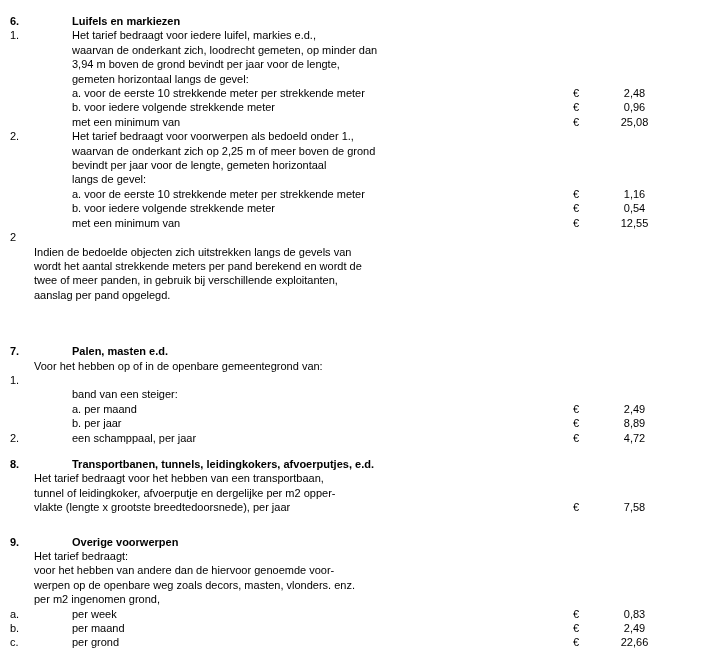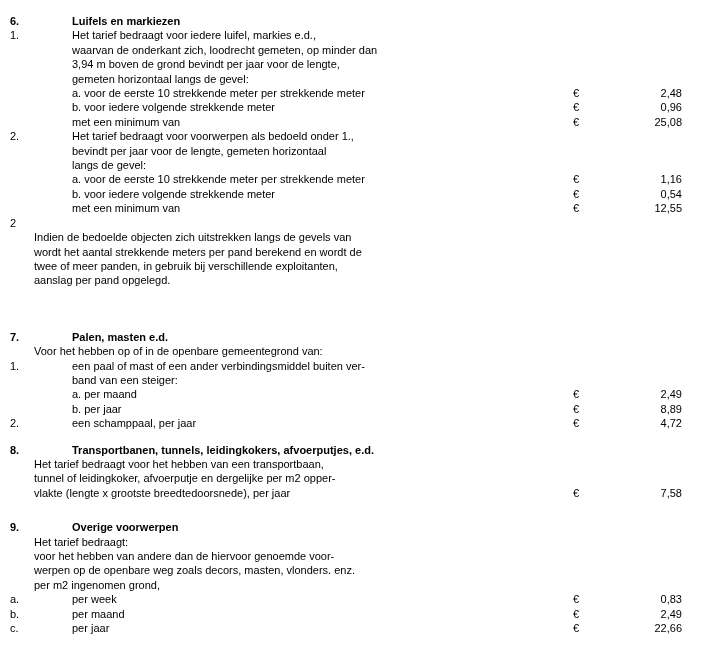--- a/index.html
+++ b/index.html
@@ -24,21 +24,21 @@
   .section:nth-of-type(3) { margin-top: 12px; }  
   .section:nth-of-type(4) { margin-top: 20px; }  
   .row {
     display: flex;
     line-height: 14.4px;
     white-space: nowrap;
   }
   .row .gutter { flex: 0 0 38px; }
   .row .text   { flex: 1 1 auto; overflow: hidden; padding-left: 24px; }
   .row .euro   { flex: 0 0 14px; text-align: left; }
-  .row .amount { flex: 0 0 95px; text-align: right; }
+  .row .amount { flex: 0 0 95px; text-align: center; }
   .row.header .gutter,
   .row.header .text { font-weight: bold; }
 </style>
 </head>
 <body>
 
 <div class="page">
     <section class="section">
       <div class="row header">
         <span class="gutter">6.</span>
@@ -89,20 +89,26 @@
         <span class="amount">25,08</span>
       </div>
       <div class="row">
         <span class="gutter">2.</span>
         <span class="text">Het tarief bedraagt voor voorwerpen als bedoeld onder 1.,</span>
         <span class="euro"></span>
         <span class="amount"></span>
       </div>
       <div class="row">
         <span class="gutter"></span>
+        <span class="text">waarvan de onderkant zich op 2,25 m of meer boven de grond</span>
+        <span class="euro"></span>
+        <span class="amount"></span>
+      </div>
+      <div class="row">
+        <span class="gutter"></span>
         <span class="text">bevindt per jaar voor de lengte, gemeten horizontaal</span>
         <span class="euro"></span>
         <span class="amount"></span>
       </div>
       <div class="row">
         <span class="gutter"></span>
         <span class="text">langs de gevel:</span>
         <span class="euro"></span>
         <span class="amount"></span>
       </div>
@@ -158,21 +164,20 @@
         <span class="euro"></span>
         <span class="amount"></span>
       </div>
       <div class="row flush">
         <span class="text">Voor het hebben op of in de openbare gemeentegrond van:</span>
         <span class="euro"></span>
         <span class="amount"></span>
       </div>
       <div class="row">
         <span class="gutter">1.</span>
-        <span class="text">een paal of mast of een ander verbindingsmiddel buiten ver-</span>
         <span class="euro"></span>
         <span class="amount"></span>
       </div>
       <div class="row">
         <span class="gutter"></span>
         <span class="text">band van een steiger:</span>
         <span class="euro"></span>
         <span class="amount"></span>
       </div>
       <div class="row">
@@ -251,18 +256,18 @@
         <span class="amount">0,83</span>
       </div>
       <div class="row">
         <span class="gutter">b.</span>
         <span class="text">per maand</span>
         <span class="euro">€</span>
         <span class="amount">2,49</span>
       </div>
       <div class="row">
         <span class="gutter">c.</span>
-        <span class="text">per jaar</span>
+        <span class="text">per grond</span>
         <span class="euro">€</span>
         <span class="amount">22,66</span>
       </div>
     </section>
   </div>
 
 </body></html>

